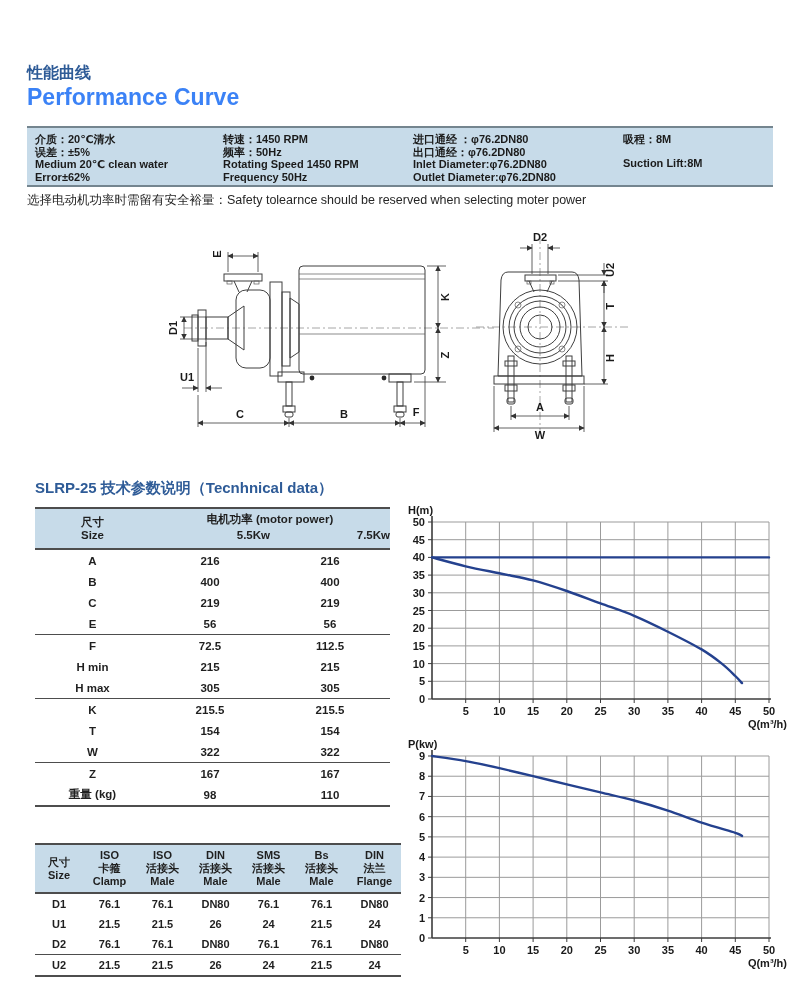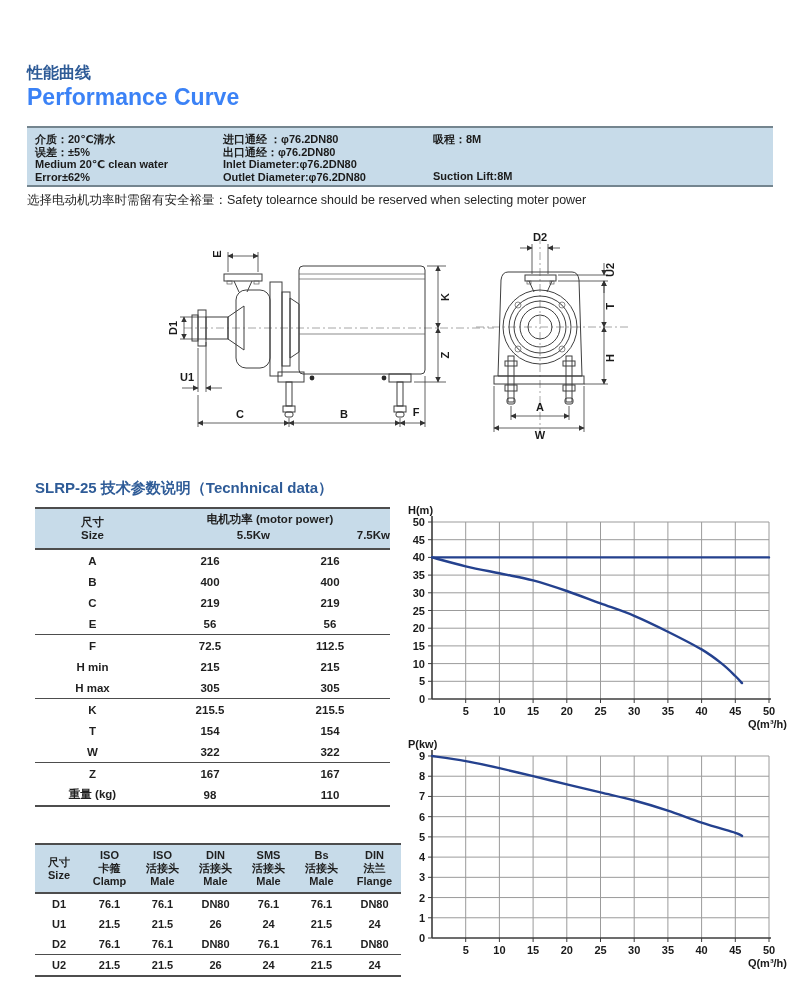--- a/index.html
+++ b/index.html
@@ -9,21 +9,21 @@
   .abs { position:absolute; }
 
   
   #title-cn { left:27px; top:63px; font-size:16px; font-weight:600; color:#2e5b97; }
   #title-en { left:27px; top:84px; font-size:23px; font-weight:600; color:#3b82f6; }
   #section-title { left:35px; top:479px; font-size:15px; font-weight:600; color:#2e5b97; }
 
   
   #spec-bar { left:27px; top:126px; width:746px; height:61px; background:#c7dbe9;
               border-top:2px solid #74858f; border-bottom:2px solid #74858f;
-              display:flex; padding:5px 0 3px 8px; }
+              display:flex; padding:5px 0 16px 8px; }
   .spec-col { display:flex; flex-direction:column; }
   .spec-col.c0{width:188px;} .spec-col.c1{width:190px;} .spec-col.c2{width:210px;} .spec-col.c3{width:150px;}
   .spec-line { height:12.5px; font-size:11px; font-weight:600; color:#1b1b1b; white-space:nowrap; line-height:12.5px;}
 
   #note { left:27px; top:192px; font-size:12.5px; font-weight:400; color:#262626; }
 
   
   svg.drawing { overflow:visible; }
   svg.drawing .ln   { stroke:#3f3f3f; stroke-width:1; fill:none; }
   svg.drawing .thin { stroke:#5a5a5a; stroke-width:0.7; fill:none; }
@@ -68,20 +68,26 @@
 
 <div class="abs" id="title-cn">性能曲线</div>
 <div class="abs" id="title-en">Performance Curve</div>
 
 <div class="abs" id="spec-bar">
   <div class="spec-col c0">
     <div class="spec-line">介质：20℃清水</div>
     <div class="spec-line">误差：±5%</div>
     <div class="spec-line">Medium 20℃ clean water</div>
     <div class="spec-line">Error±62%</div>
+  </div>
+  <div class="spec-col c1">
+    <div class="spec-line">转速：1450 RPM</div>
+    <div class="spec-line">频率：50Hz</div>
+    <div class="spec-line">Rotating Speed 1450 RPM</div>
+    <div class="spec-line">Frequency 50Hz</div>
   </div>
   <div class="spec-col c2">
     <div class="spec-line">进口通经 ：φ76.2DN80</div>
     <div class="spec-line">出口通经：φ76.2DN80</div>
     <div class="spec-line">Inlet Diameter:φ76.2DN80</div>
     <div class="spec-line">Outlet Diameter:φ76.2DN80</div>
   </div>
   <div class="spec-col c3">
     <div class="spec-line">吸程：8M</div>
     <div class="spec-line"></div>

